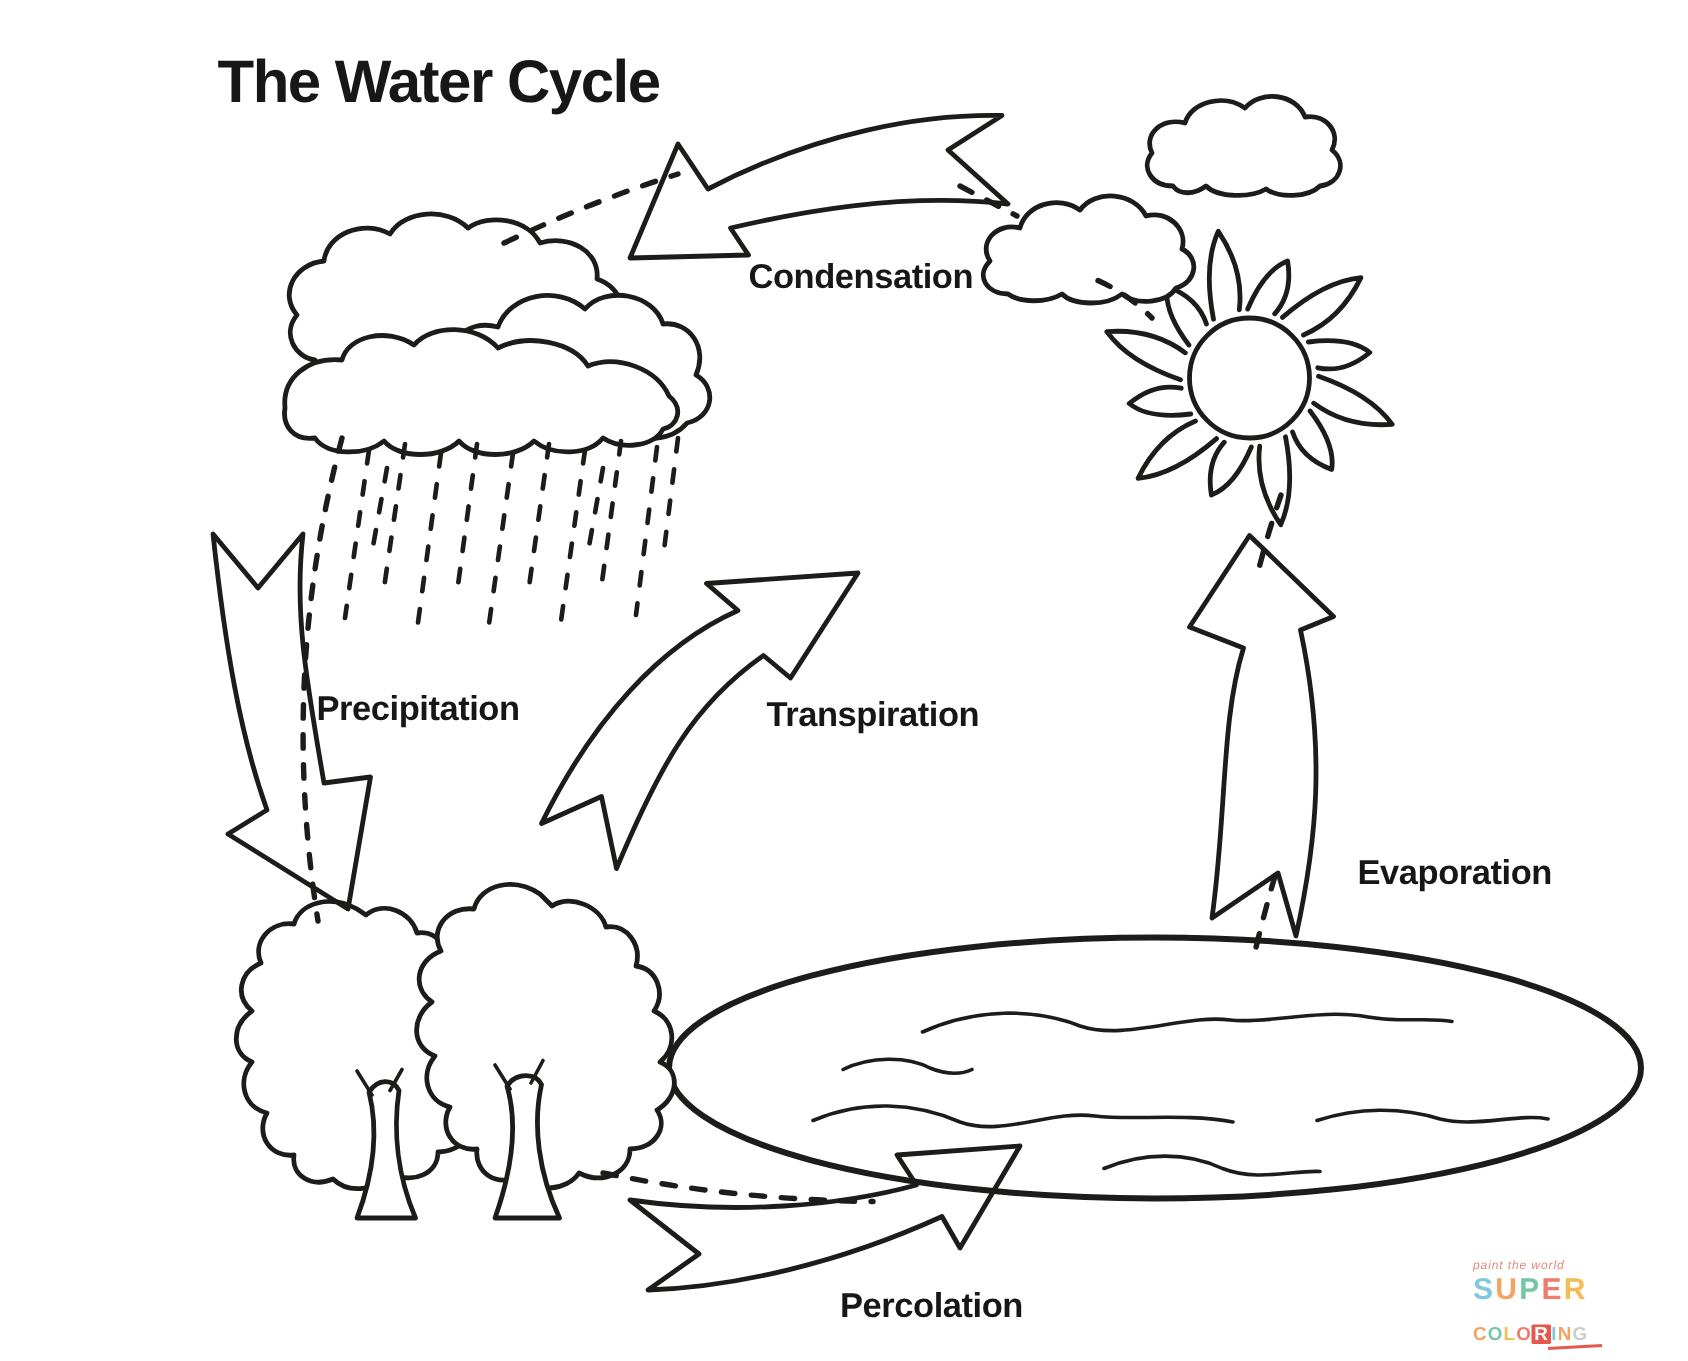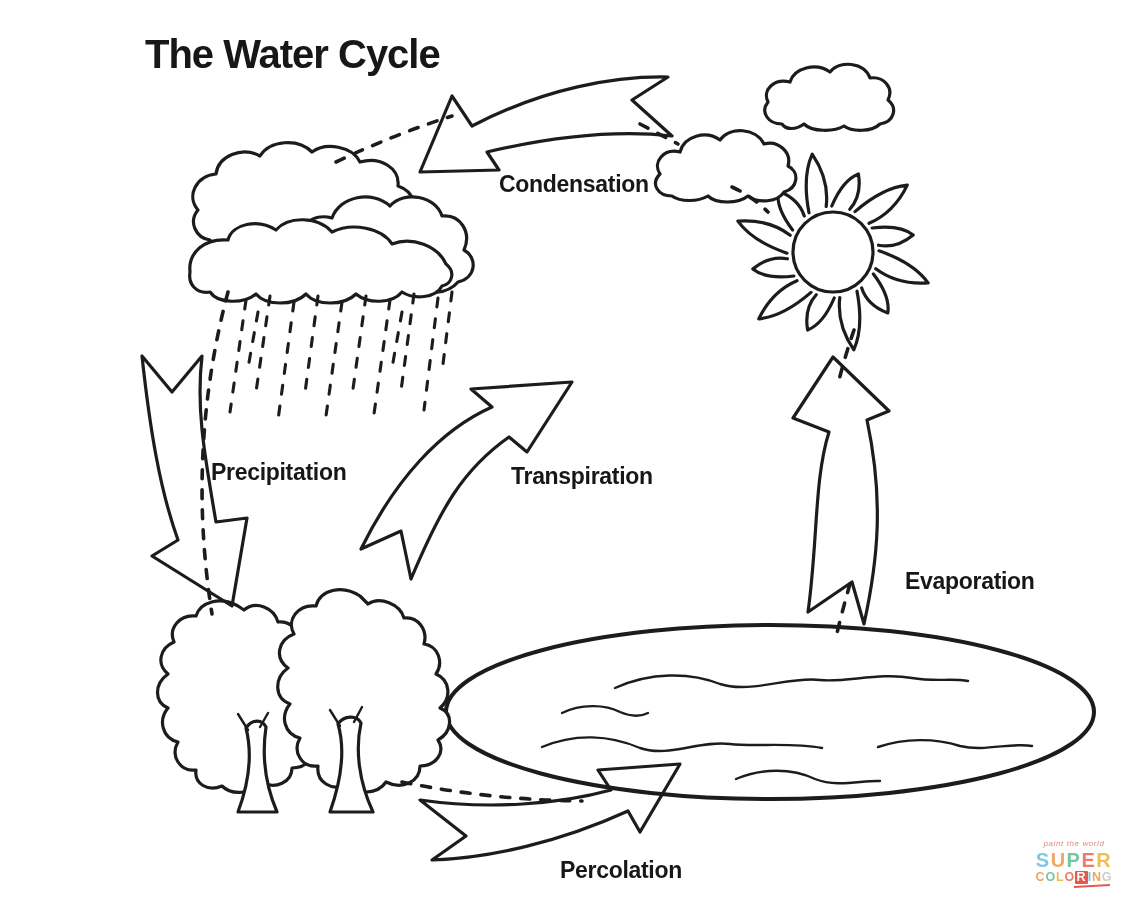--- a/index.html
+++ b/index.html
@@ -9,24 +9,24 @@
   .ln{fill:none;stroke:#1c1c1a;stroke-width:3.2;stroke-linecap:round;stroke-linejoin:round;}
   .fillw{fill:#ffffff;}
   .thick{stroke-width:4;}
   .thin{stroke-width:2.4;}
   .dash{stroke-dasharray:9 11;stroke-width:3.6;fill:none;}
   .rain{stroke-dasharray:9 12;stroke-width:3.1;}
   text{font-family:"Liberation Sans",sans-serif;font-weight:bold;fill:#171717;}
   .ttl{font-size:40px;letter-spacing:-1px;}
   .lbl{font-size:23px;letter-spacing:-0.3px;}
   
-  .wm{position:absolute;left:1024px;top:840px;width:100px;text-align:center;line-height:1;}
+  .wm{position:absolute;left:982px;top:840px;width:100px;text-align:left;line-height:1;}
   .wm-tag{font-size:8px;color:#e08a80;font-style:italic;letter-spacing:0.6px;margin-bottom:2px;}
   .wm-super{font-size:20px;font-weight:bold;letter-spacing:1.5px;}
-  .wm-coloring{font-size:12.5px;font-weight:bold;letter-spacing:0.8px;margin-top:1px;}
+  .wm-coloring{font-size:12.5px;font-weight:bold;letter-spacing:0.8px;margin-top:13px;}
   .wm-coloring span,.wm-super span{display:inline-block;}
   .wm-underline{width:36px;height:0;border-top:2.5px solid #e4584e;margin:1px 0 0 50px;transform:rotate(-3deg);}
 </style>
 </head>
 <body>
 
 <div class="stage">
   <svg width="1125" height="907" viewBox="0 0 1125 907">
 
     <g>

